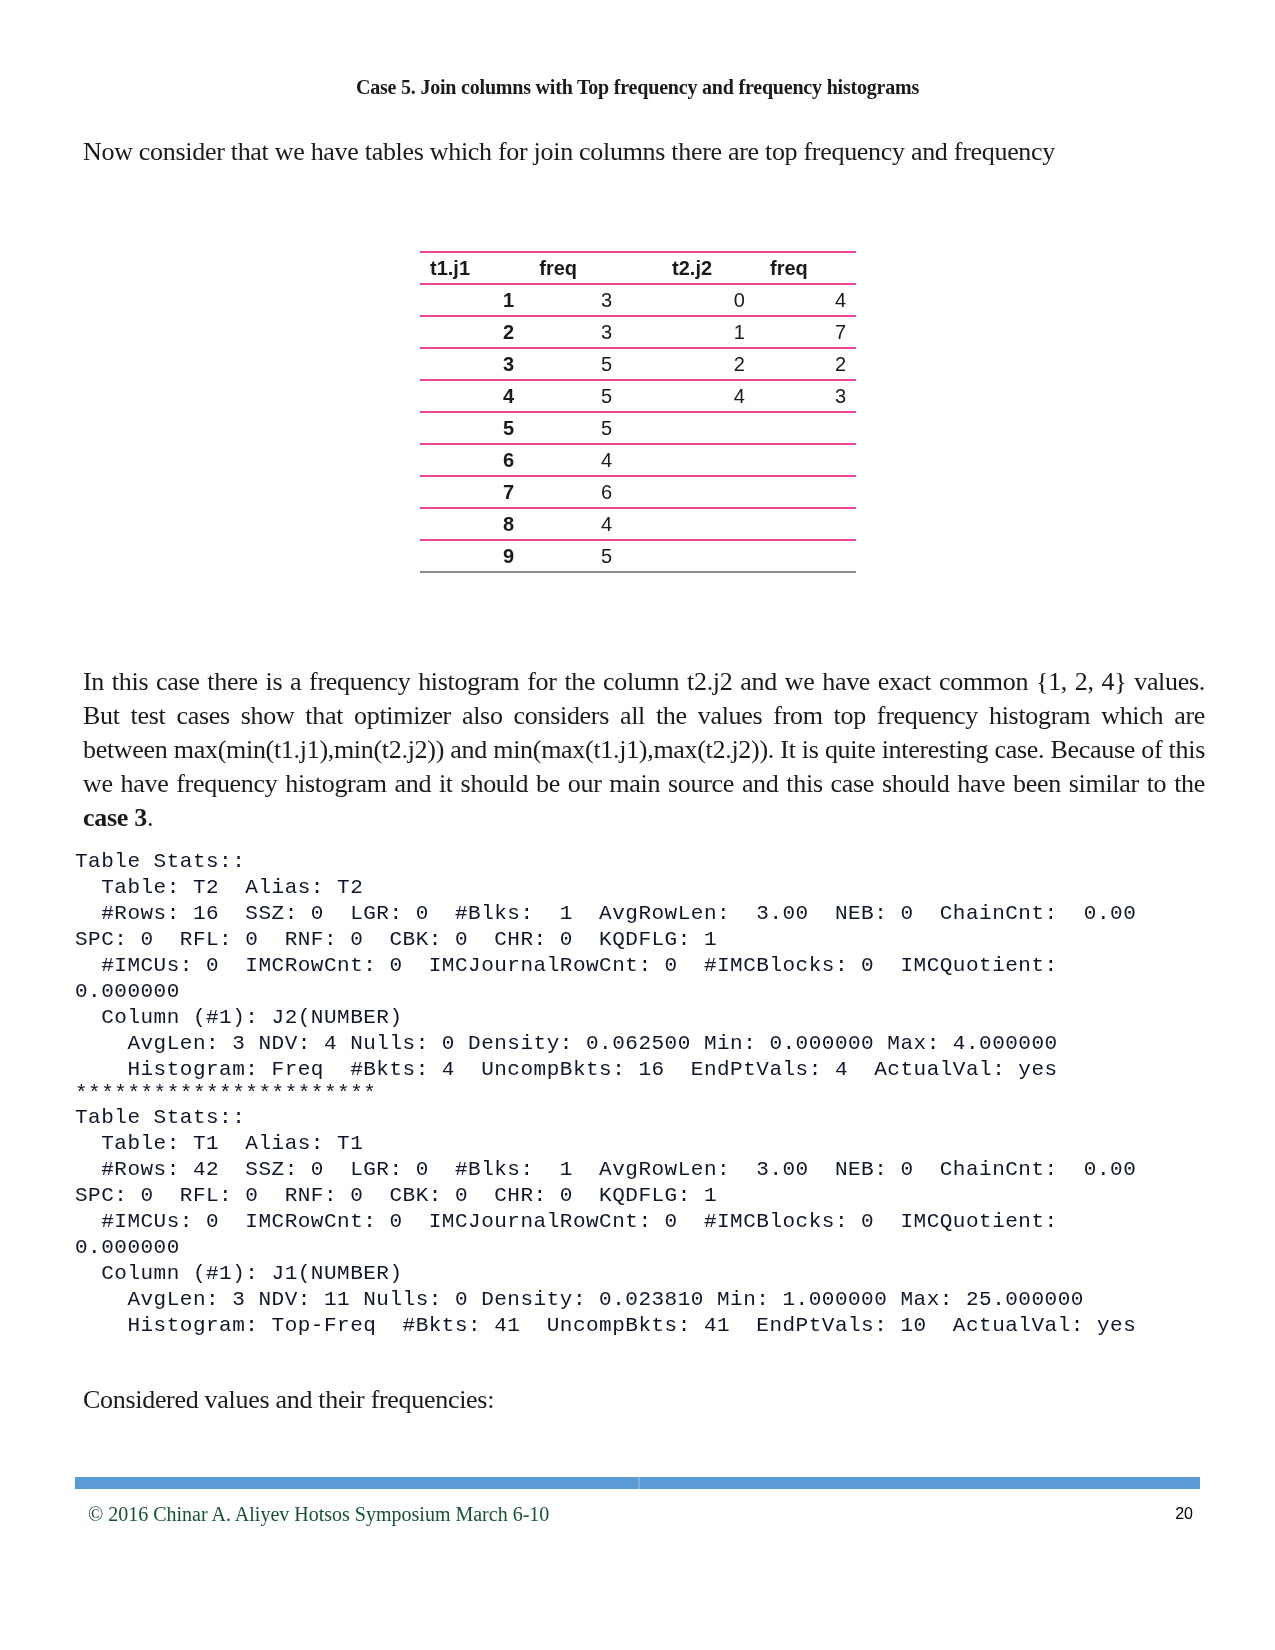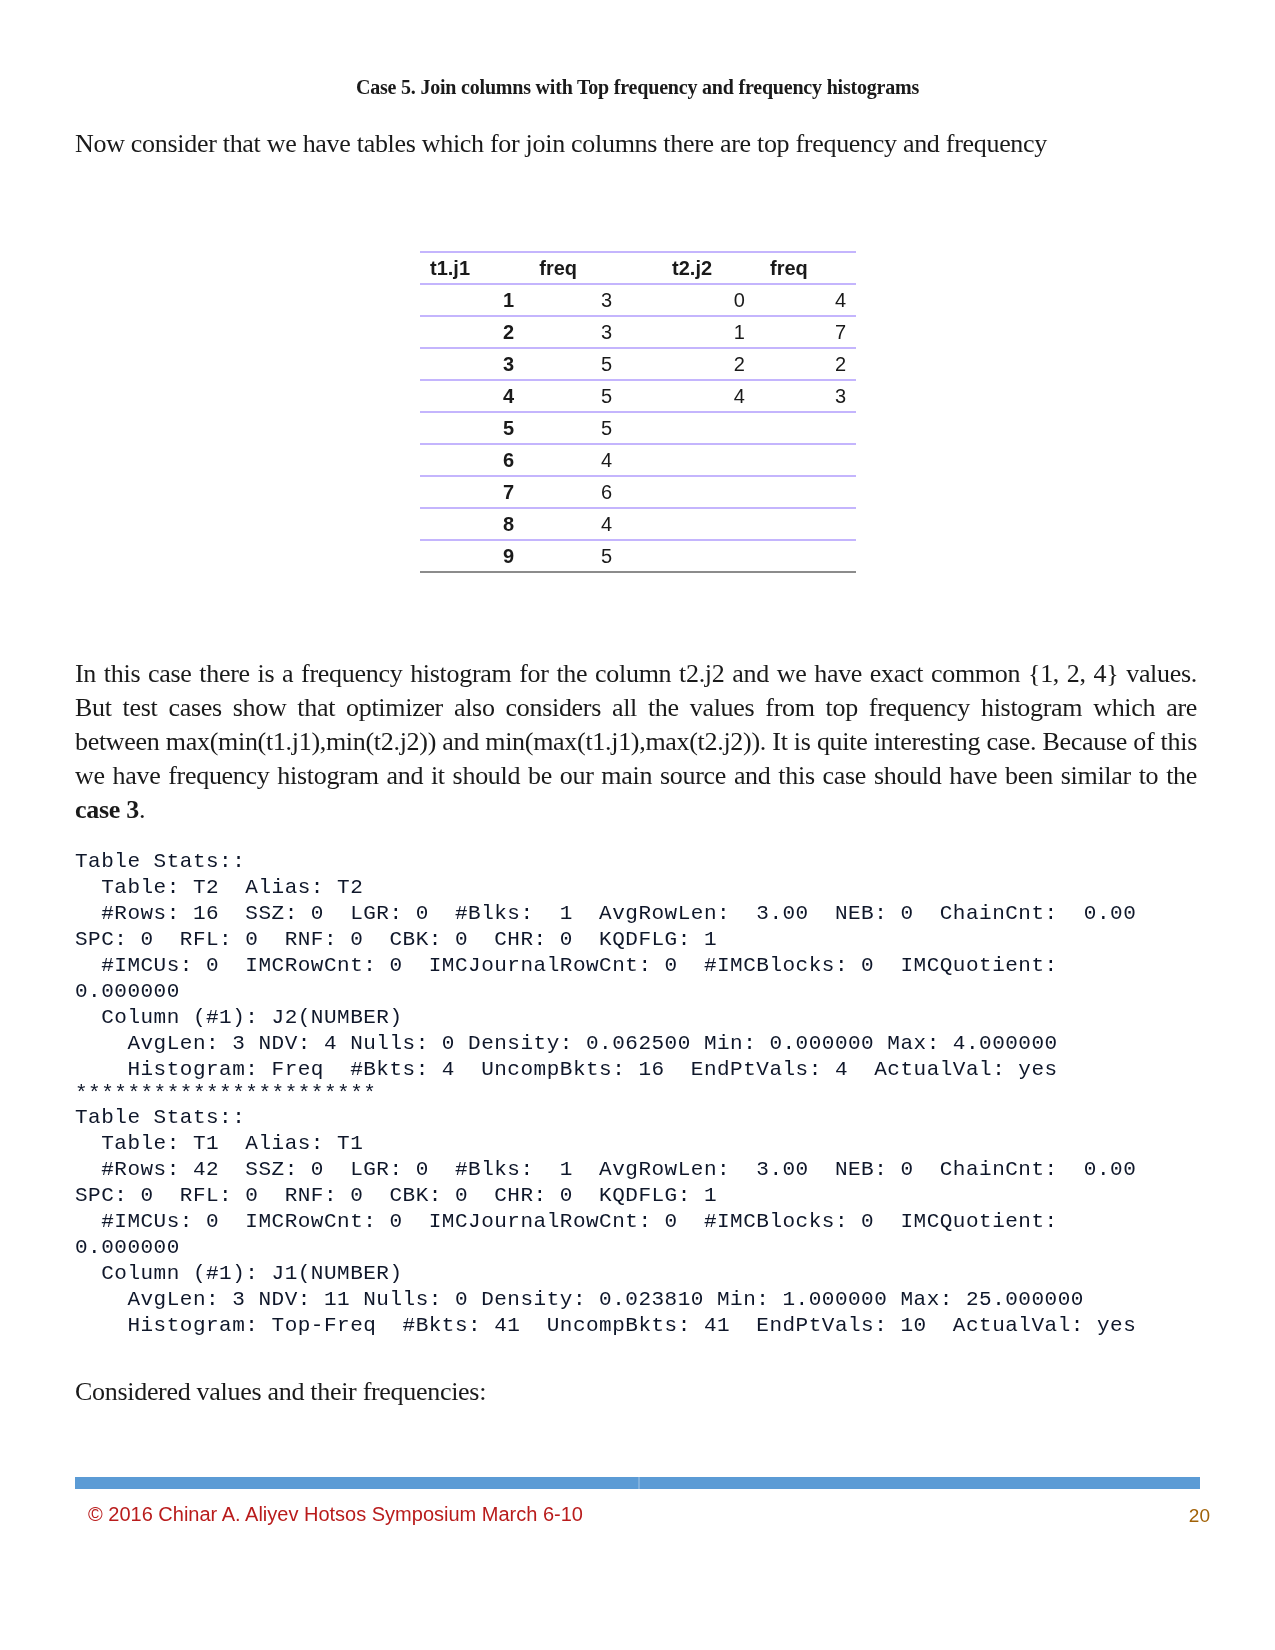--- a/index.html
+++ b/index.html
@@ -26,42 +26,42 @@
     letter-spacing: -0.2px;
     margin: 0;
   }
   .para {
     position: absolute;
     left: 75px;
     width: 1122px;
     font-size: 26px;
     line-height: 34px;
     text-align: justify;
-    margin: 0;
+    margin: 8px;
     letter-spacing: -0.3px;
   }
   .para-intro { top: 127px; text-align: left; }
   .para-intro .line { display: block; white-space: nowrap; }
   .para-analysis { top: 657px; }
   .para-considered { top: 1375px; }
   .bold { font-weight: bold; }
 
   .freq-table {
     position: absolute;
     left: 420px;
     top: 251px;
     width: 436px;
     border-collapse: collapse;
     font-family: "Liberation Sans", "DejaVu Sans", sans-serif;
     font-size: 20px;
   }
   .freq-table th, .freq-table td {
     height: 30px;
     padding: 0;
-    border-top: 2px solid #c4b5fd;
+    border-top: 2px solid #ec4899;
   }
   .freq-table tr:last-child td { border-bottom: 2px solid #8c8c8c; }
   .freq-table th {
     font-weight: bold;
     text-align: left;
   }
   .freq-table th.c1 { padding-left: 10px; }
   .freq-table th.c2 { padding-left: 25px; }
   .freq-table th.c3 { padding-left: 60px; margin-top: 36px; }
   .freq-table th.c4 { padding-left: 25px; }
@@ -104,31 +104,31 @@
     left: 563px;
     top: 0;
     width: 2px;
     height: 12px;
     background: #7fb0dd;
   }
   .footer-text {
     position: absolute;
     left: 88px;
     top: 1503px;
-    font-family: Liberation Sans, sans-serif;
+    font-family: Liberation Serif, serif;
     font-size: 20px;
-    color: #b91c1c;
+    color: #14532d;
   }
   .page-number {
     position: absolute;
-    right: 65px;
+    right: 82px;
     top: 1505px;
     font-family: "Liberation Sans", "DejaVu Sans", sans-serif;
-    font-size: 19px;
-    color: #a16207;
+    font-size: 16px;
+    color: #000000;
   }
 </style>
 </head>
 <body>
 
 <h1 class="page-title">Case 5. Join columns with Top frequency and frequency histograms</h1>
 
 <p class="para para-intro">
   <span class="line">Now consider that we have tables which for join columns there are top frequency and frequency</span>
 </p>

